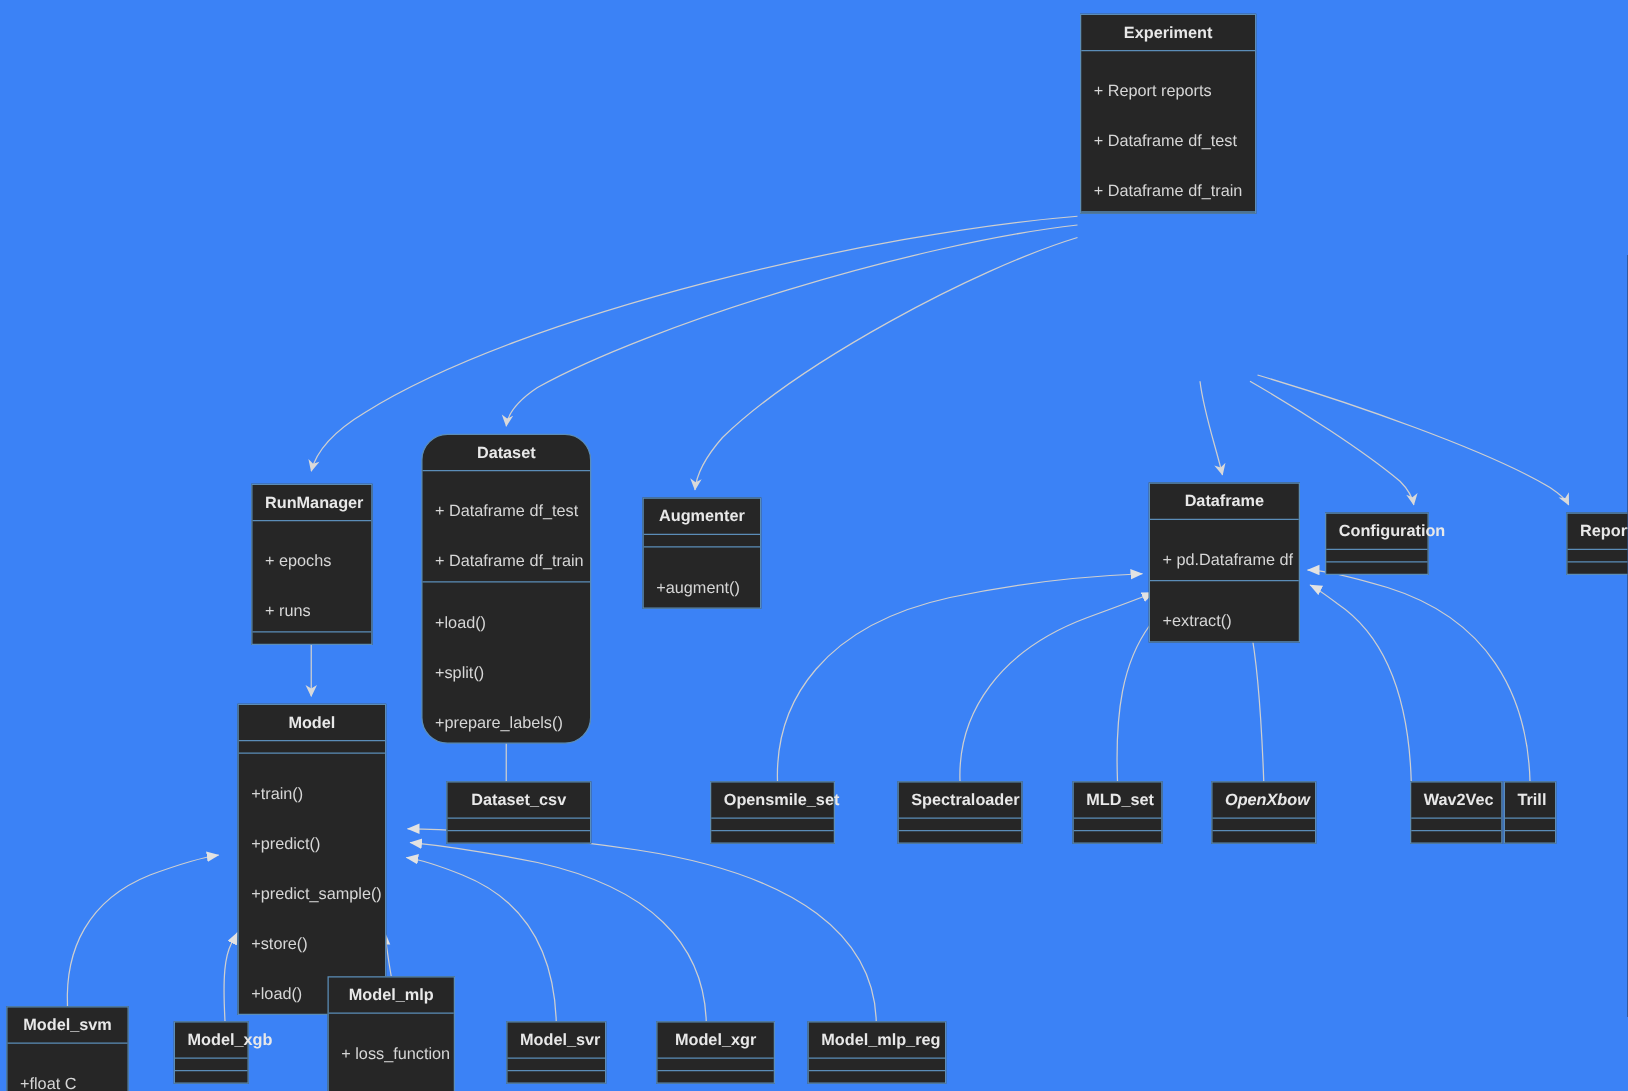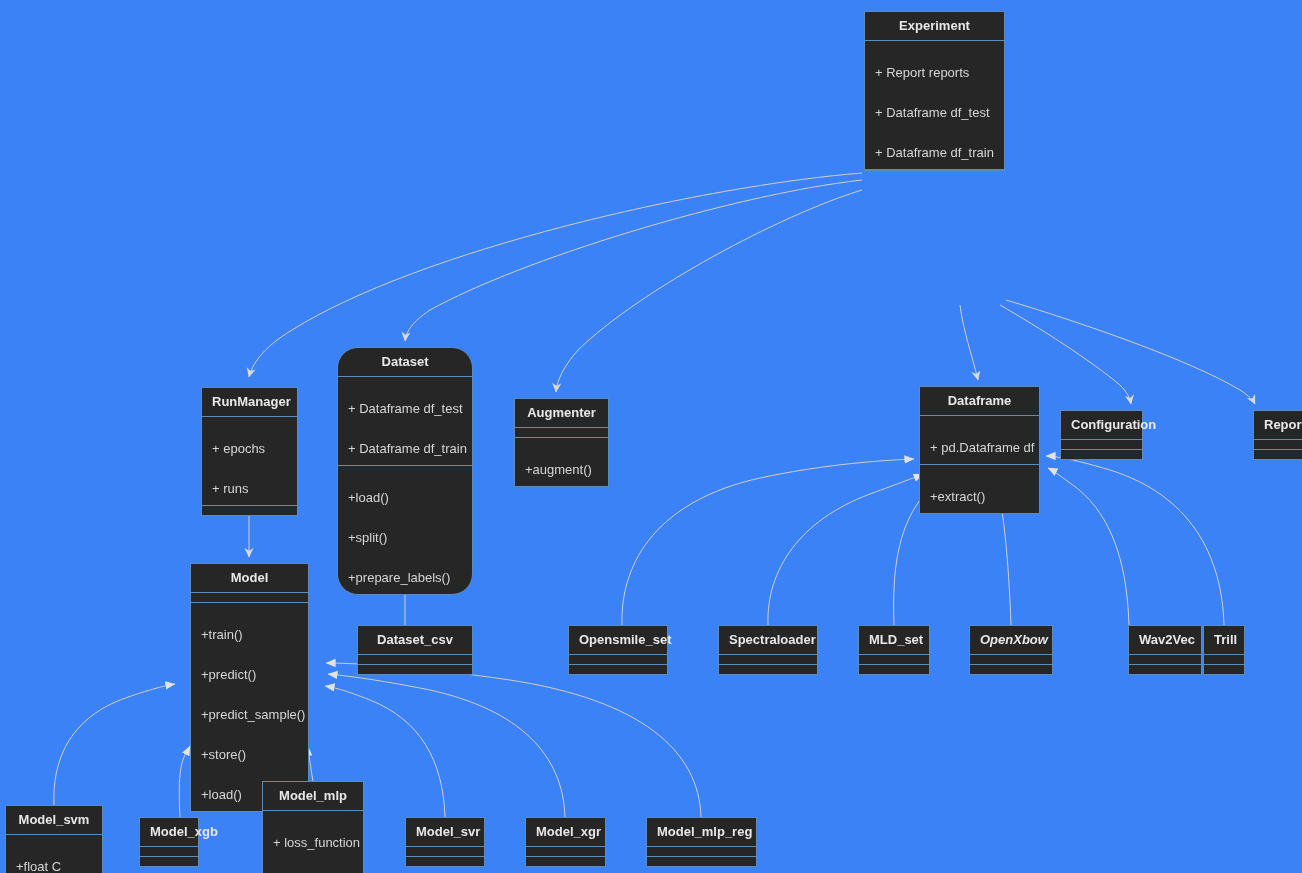--- a/index.html
+++ b/index.html
@@ -254,21 +254,21 @@
       <div class="uml-sep"></div>
       <div class="uml-section empty"></div>
     </div>
     <div class="uml-class" style="left: 405px; top: 817px; width: 80px;">
       <div class="uml-title">Model_svr</div>
       <div class="uml-sep"></div>
       <div class="uml-section empty"></div>
       <div class="uml-sep"></div>
       <div class="uml-section empty"></div>
     </div>
-    <div class="uml-class" style="left: 525px; top: 817px; width: 81px;">
+    <div class="uml-class" style="left: 525px; top: 817px; width: 95px;">
       <div class="uml-title">Model_xgr</div>
       <div class="uml-sep"></div>
       <div class="uml-section empty"></div>
       <div class="uml-sep"></div>
       <div class="uml-section empty"></div>
     </div>
     <div class="uml-class" style="left: 646px; top: 817px; width: 111px;">
       <div class="uml-title">Model_mlp_reg</div>
       <div class="uml-sep"></div>
       <div class="uml-section empty"></div>

